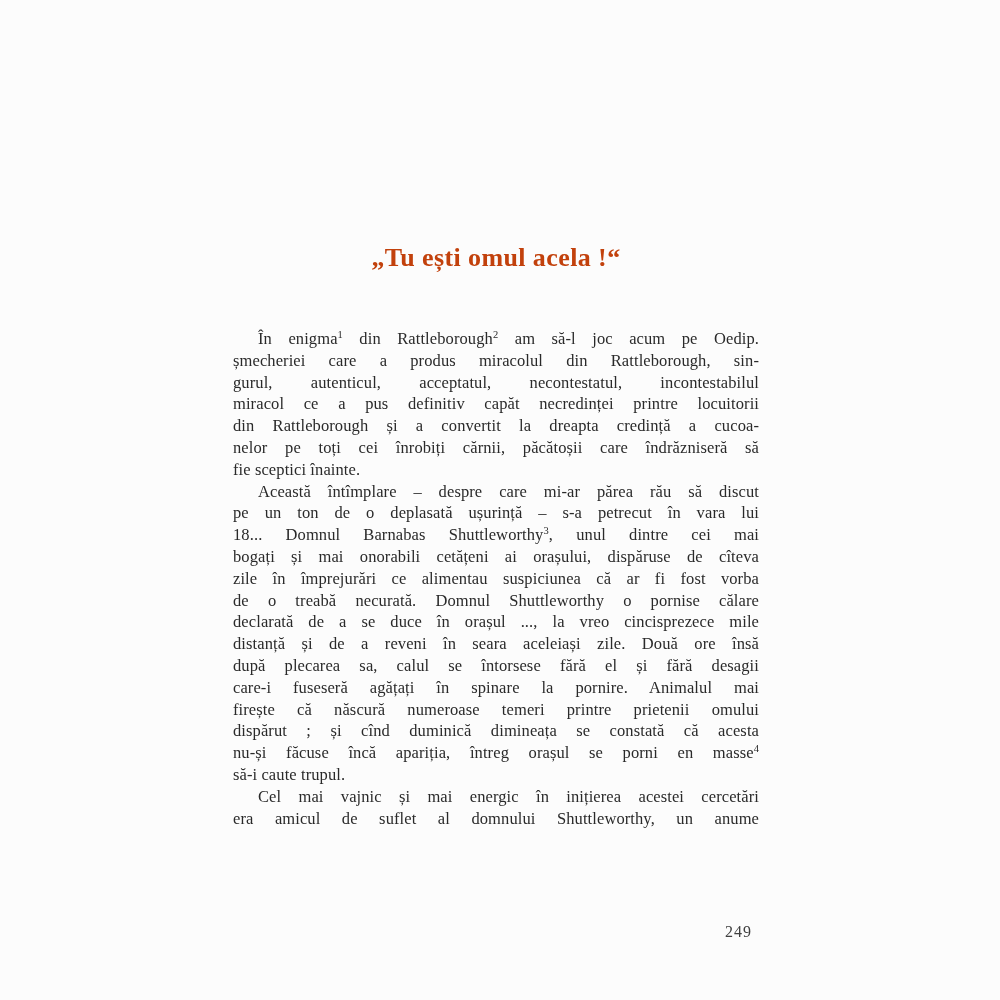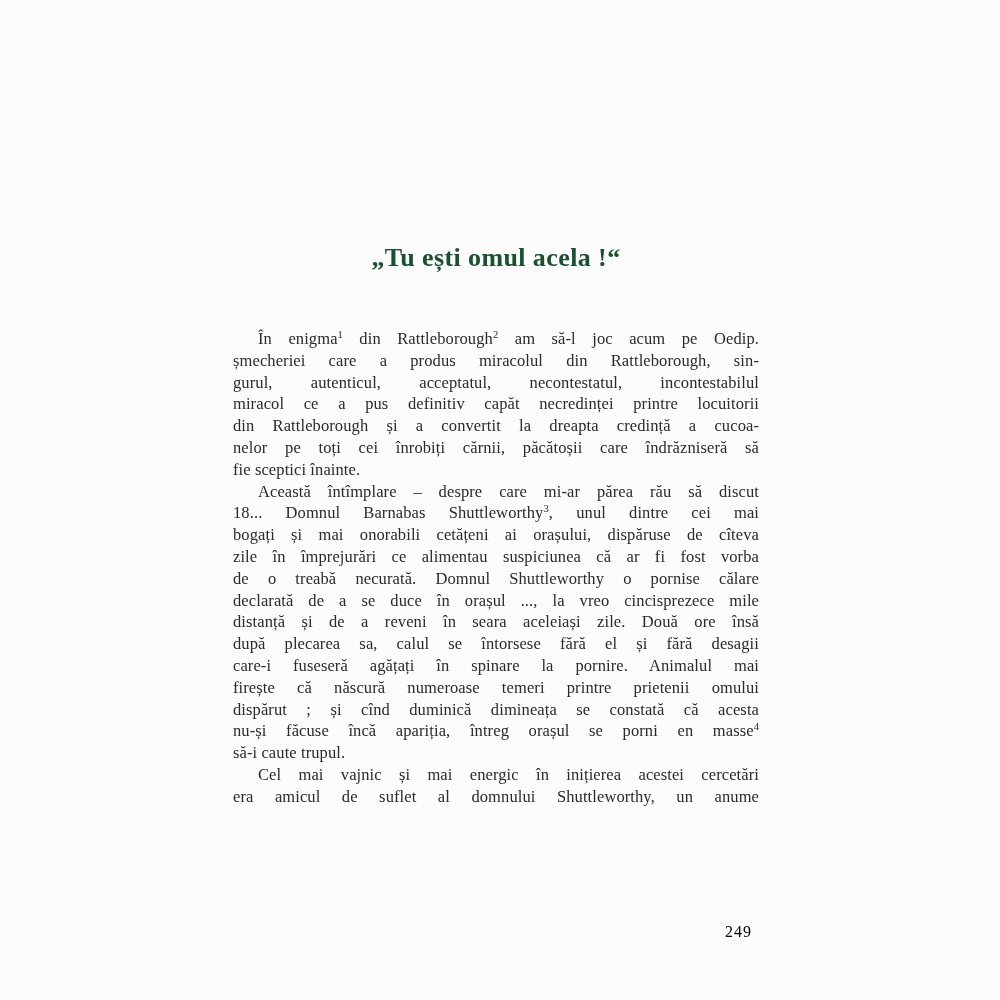--- a/index.html
+++ b/index.html
@@ -22,21 +22,21 @@
   .title {
     position: absolute;
     left: 233px;
     top: 243px;
     width: 526px;
     margin: 0;
     text-align: center;
     font-size: 26px;
     font-weight: bold;
     letter-spacing: 0.4px;
-    color: #14532d;
+    color: #c2410c;
   }
   .text-block {
     position: absolute;
     left: 233px;
     top: 328px;
     width: 526px;
   }
   .line {
     font-size: 16.5px;
     line-height: 21.8px;
@@ -61,41 +61,42 @@
   .seg-i {
   }
   .page-number {
     position: absolute;
     left: 233px;
     top: 923px;
     width: 519px;
     text-align: right;
     font-size: 16px;
     letter-spacing: 1px;
-    color: #000000;
+    color: #404040;
     font-family: Liberation Serif, serif;
   }
 </style>
 </head>
 <body>
 
 <div class="page">
   <h1 class="title">„Tu ești omul acela !“</h1>
   <div class="text-block">
       <div>
         <div class="line indent"><span>În enigma</span><sup>1</sup><span> din Rattleborough</span><sup>2</sup><span> am să-l joc acum pe Oedip.</span></div>
         <div class="line"><span>șmecheriei care a produs miracolul din Rattleborough, sin-</span></div>
         <div class="line"><span>gurul, autenticul, acceptatul, necontestatul, incontestabilul</span></div>
         <div class="line"><span>miracol ce a pus definitiv capăt necredinței printre locuitorii</span></div>
         <div class="line"><span>din Rattleborough și a convertit la dreapta credință a cucoa-</span></div>
         <div class="line"><span>nelor pe toți cei înrobiți cărnii, păcătoșii care îndrăzniseră să</span></div>
         <div class="line para-end"><span>fie sceptici înainte.</span></div>
       </div>
       <div>
         <div class="line indent"><span>Această întîmplare – despre care mi-ar părea rău să discut</span></div>
+        <div class="line"><span>pe un ton de o deplasată ușurință – s-a petrecut în vara lui</span></div>
         <div class="line"><span>18... Domnul Barnabas Shuttleworthy</span><sup>3</sup><span>, unul dintre cei mai</span></div>
         <div class="line"><span>bogați și mai onorabili cetățeni ai orașului, dispăruse de cîteva</span></div>
         <div class="line"><span>zile în împrejurări ce alimentau suspiciunea că ar fi fost vorba</span></div>
         <div class="line"><span>de o treabă necurată. Domnul Shuttleworthy o pornise călare</span></div>
         <div class="line"><span>declarată de a se duce în orașul ..., la vreo cincisprezece mile</span></div>
         <div class="line"><span>distanță și de a reveni în seara aceleiași zile. Două ore însă</span></div>
         <div class="line"><span>după plecarea sa, calul se întorsese fără el și fără desagii</span></div>
         <div class="line"><span>care-i fuseseră agățați în spinare la pornire. Animalul mai</span></div>
         <div class="line"><span>firește că născură numeroase temeri printre prietenii omului</span></div>
         <div class="line"><span>dispărut ; și cînd duminică dimineața se constată că acesta</span></div>

